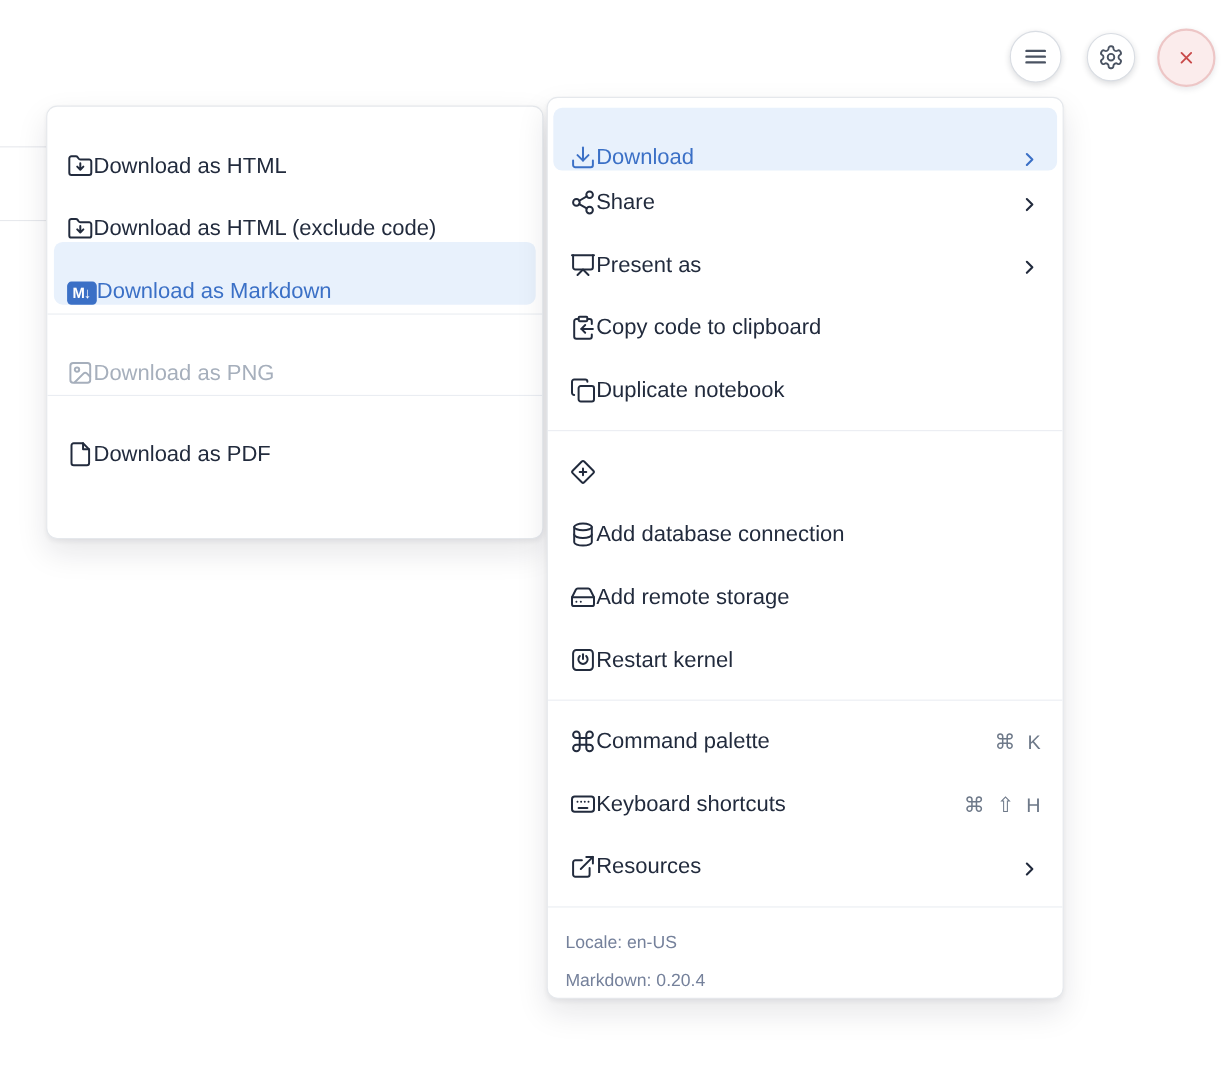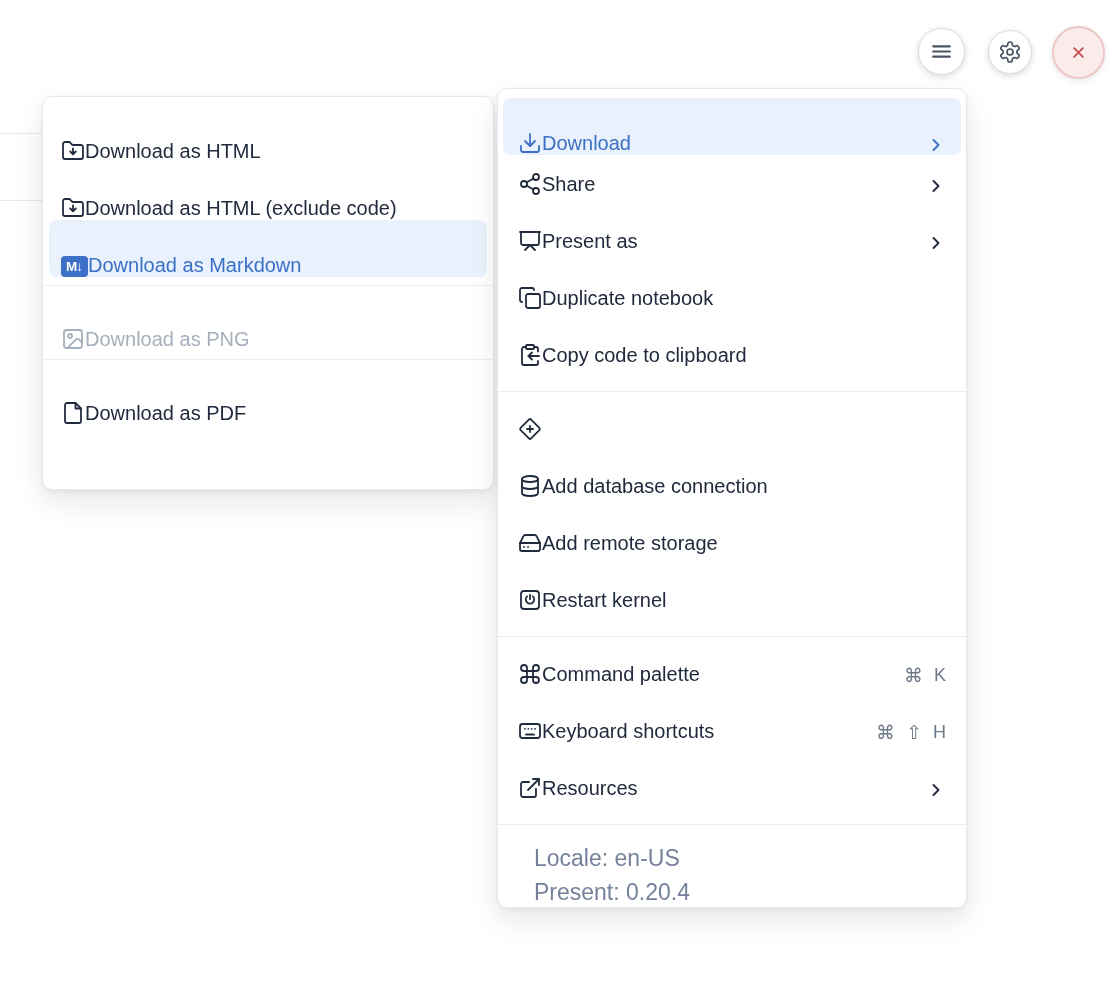--- a/index.html
+++ b/index.html
@@ -62,21 +62,21 @@
   .row.active .chev{stroke:var(--accent);}
   .md-badge{
     width:27px;height:21px;flex:none;background:var(--accent);border-radius:4px;color:#fff;
     font-size:13.5px;font-weight:bold;display:flex;align-items:center;justify-content:center;
     letter-spacing:-1px;padding-right:1px;
   }
   .shortcut{display:flex;align-items:center;gap:11px;color:var(--shortcut);font-size:18px;}
   .shortcut .glyph{font-family:"DejaVu Sans",sans-serif;font-size:19px;}
   .divider{height:1px;background:var(--divider);margin:8px 0;}
   .menu-footer{padding:8px 16px 2px;}
-  .menu-footer .foot-line{font-size:23px;color:var(--muted);line-height:34px;cursor:default;margin-left:20px;}
+  .menu-footer .foot-line{font-size:16px;color:var(--muted);line-height:34px;cursor:default;}
 </style>
 </head>
 <body>
 
 <div class="bg-line" style="top:133px"></div>
 <div class="bg-line" style="top:200px"></div>
 
 <div class="circle-btn" id="btn-menu">
   <span style="display:flex">
     <svg viewBox="0 0 24 24">
@@ -168,34 +168,34 @@
         <path d="M21 3v11a2 2 0 0 1-2 2H5a2 2 0 0 1-2-2V3"></path>
         <path d="m7 21 5-5 5 5"></path>
       </svg>
     <span class="label">Present as</span>
     <svg class="chev" viewBox="0 0 24 24">
         <path d="m9 6 6 6-6 6"></path>
       </svg>
   </div>
   <div class="row">
     <svg class="ic" viewBox="0 0 24 24">
-        <rect x="8" y="8" width="14" height="14" rx="2"></rect>
-        <path d="M4 16c-1.1 0-2-.9-2-2V4c0-1.1.9-2 2-2h10c1.1 0 2 .9 2 2"></path>
-      </svg>
-    <span class="label">Duplicate notebook</span>
-  </div>
-  <div class="row">
-    <svg class="ic" viewBox="0 0 24 24">
         <rect x="8" y="2" width="8" height="4" rx="1"></rect>
         <path d="M8 4H6a2 2 0 0 0-2 2v14a2 2 0 0 0 2 2h12a2 2 0 0 0 2-2v-2"></path>
         <path d="M16 4h2a2 2 0 0 1 2 2v2.5"></path>
         <path d="M21 13H10.5"></path>
         <path d="m14 9.5-3.5 3.5 3.5 3.5"></path>
       </svg>
     <span class="label">Copy code to clipboard</span>
+  </div>
+  <div class="row">
+    <svg class="ic" viewBox="0 0 24 24">
+        <rect x="8" y="8" width="14" height="14" rx="2"></rect>
+        <path d="M4 16c-1.1 0-2-.9-2-2V4c0-1.1.9-2 2-2h10c1.1 0 2 .9 2 2"></path>
+      </svg>
+    <span class="label">Duplicate notebook</span>
   </div>
   <div class="divider"></div>
   <div class="row">
     <svg class="ic" viewBox="0 0 24 24">
         <path d="M13.1 2.6 21.4 10.9a1.56 1.56 0 0 1 0 2.2L13.1 21.4a1.56 1.56 0 0 1-2.2 0L2.6 13.1a1.56 1.56 0 0 1 0-2.2L10.9 2.6a1.56 1.56 0 0 1 2.2 0Z"></path>
         <path d="M12 9v6M9 12h6"></path>
       </svg>
   </div>
   <div class="row">
     <svg class="ic" viewBox="0 0 24 24">
@@ -252,15 +252,15 @@
         <path d="M18 13v6a2 2 0 0 1-2 2H5a2 2 0 0 1-2-2V8a2 2 0 0 1 2-2h6"></path>
       </svg>
     <span class="label">Resources</span>
     <svg class="chev" viewBox="0 0 24 24">
         <path d="m9 6 6 6-6 6"></path>
       </svg>
   </div>
   <div class="divider"></div>
   <div class="menu-footer">
     <div class="foot-line">Locale: en-US</div>
-    <div class="foot-line">Present: 0.20.4</div>
+    <div class="foot-line">Markdown: 0.20.4</div>
   </div>
 </div>
 
 </body></html>

